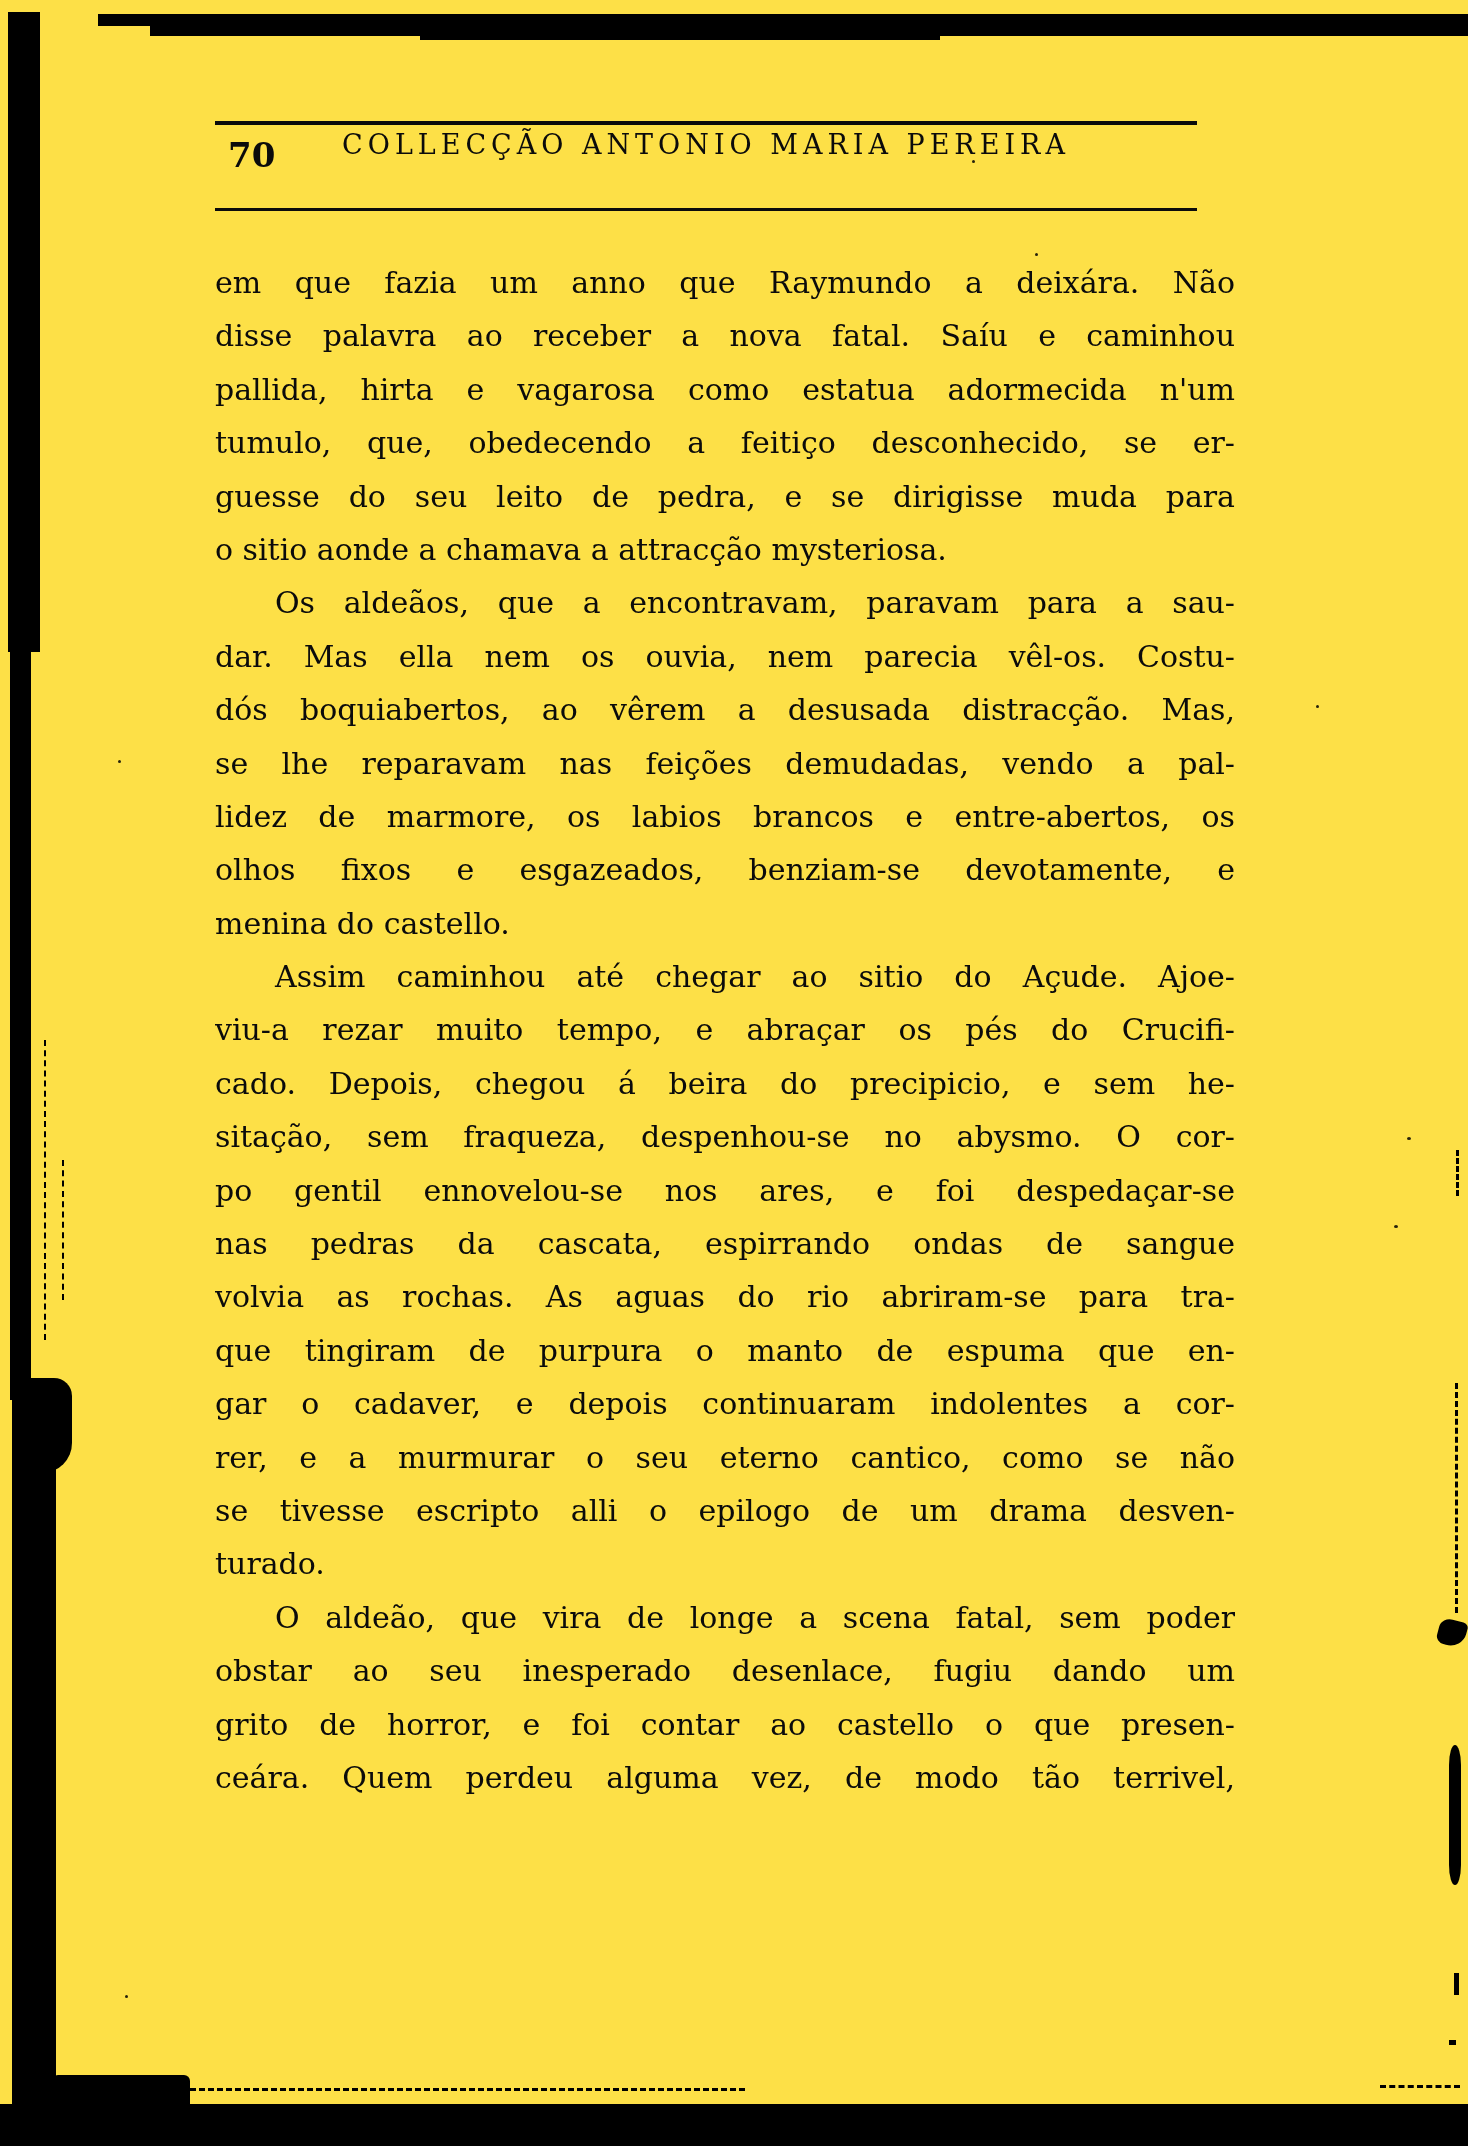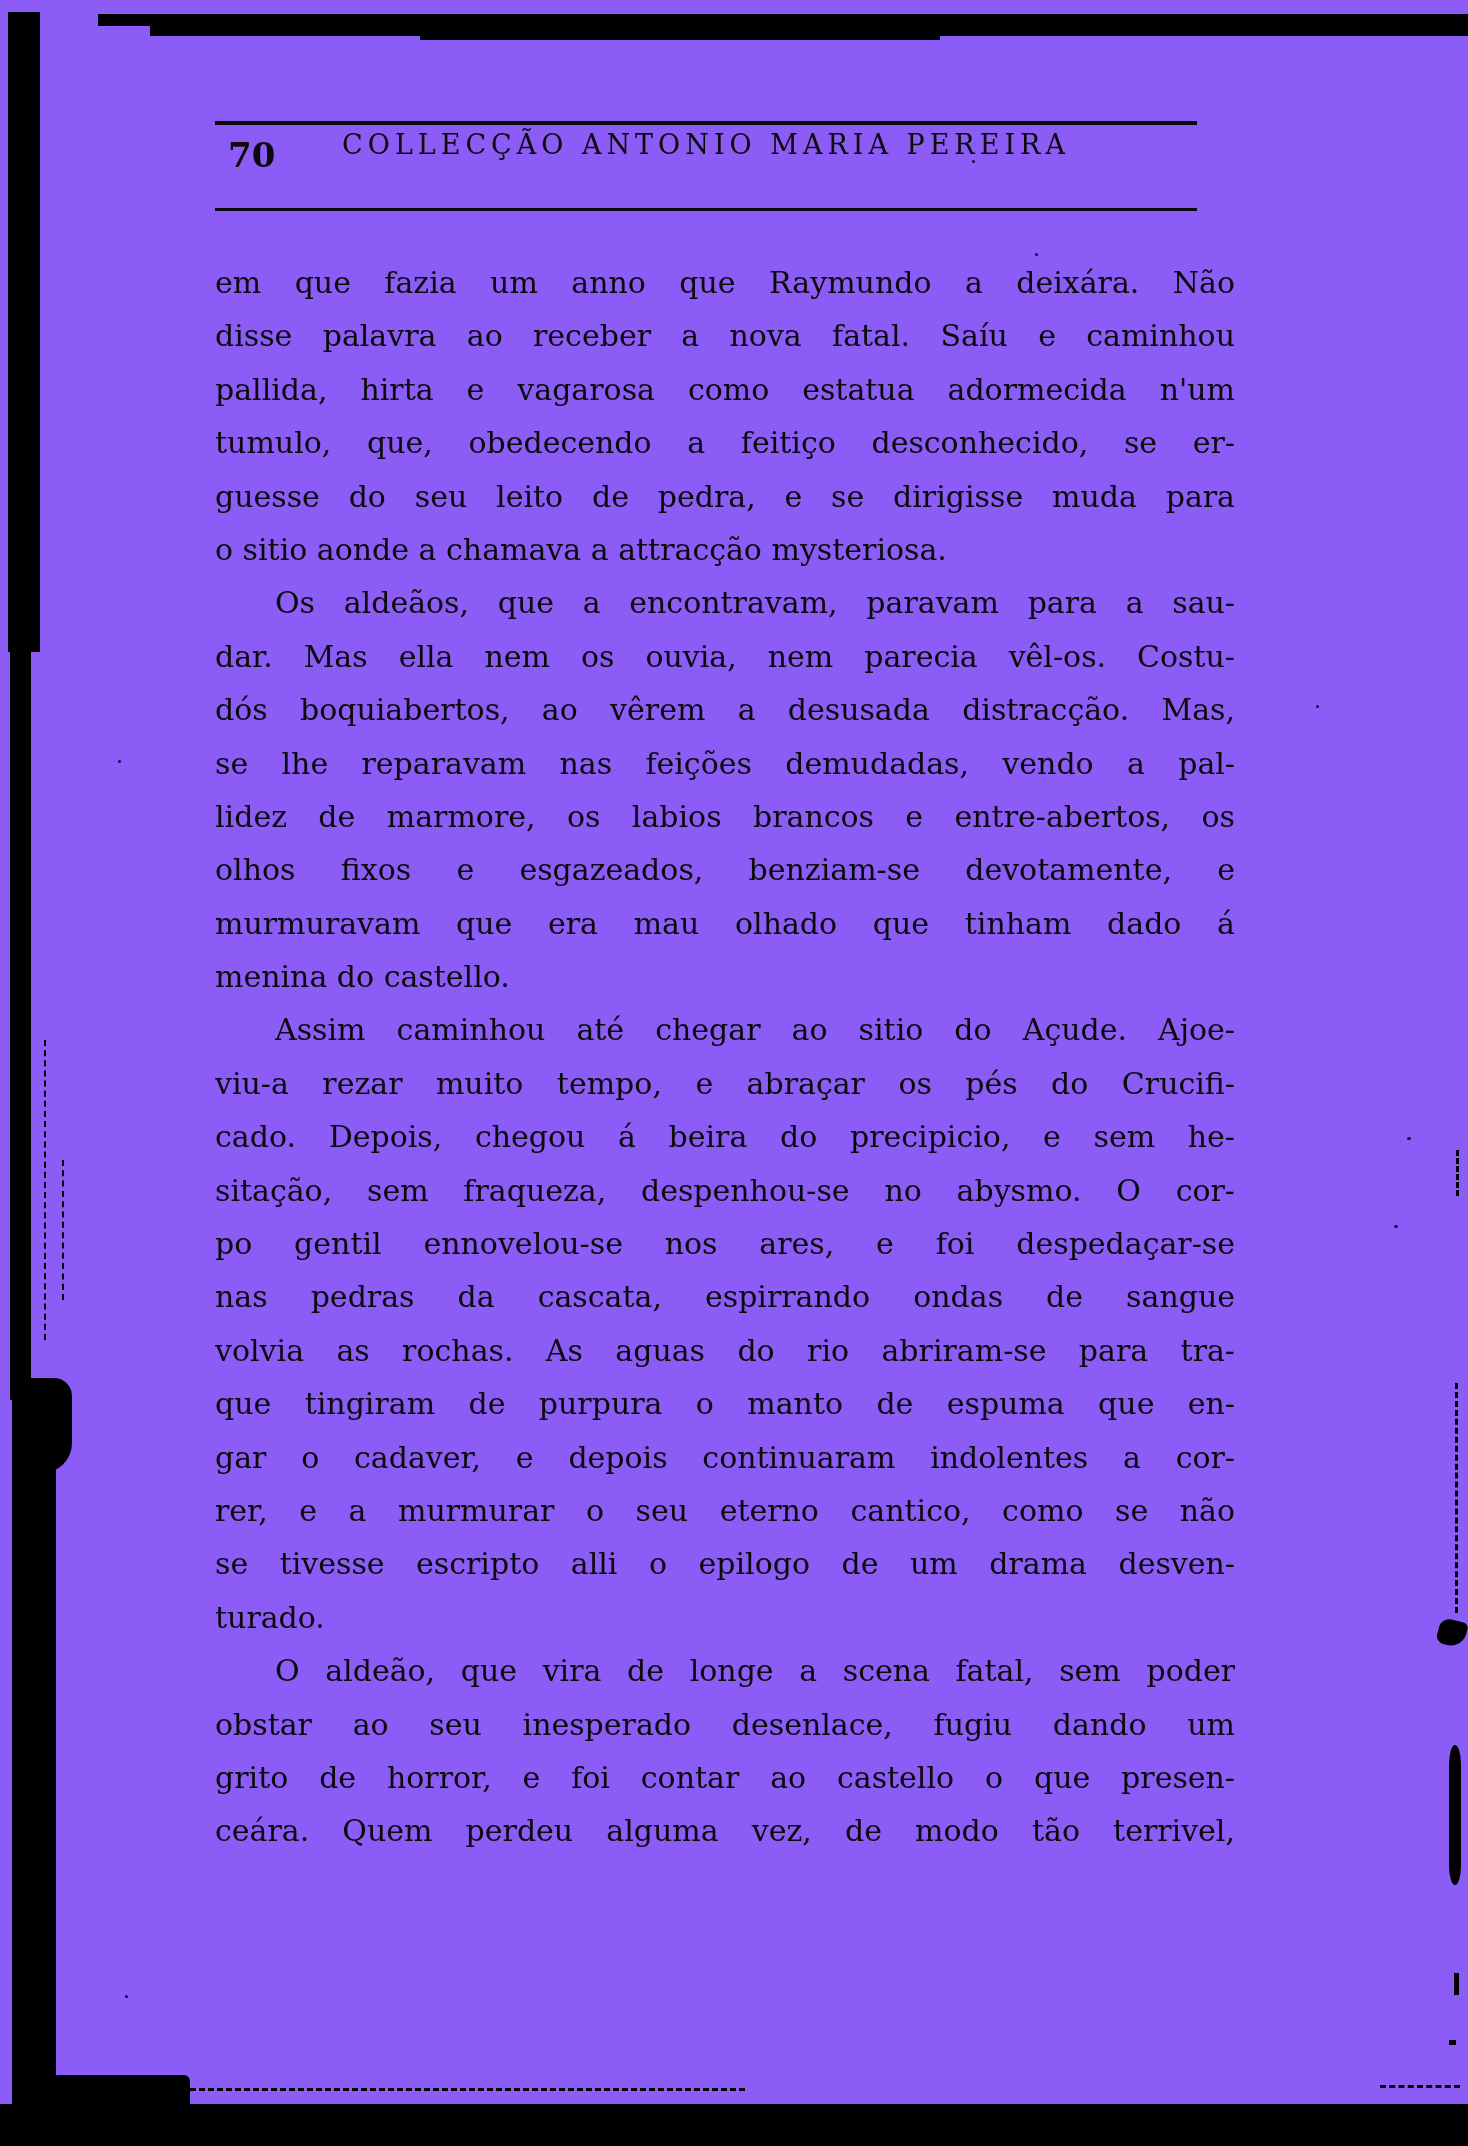--- a/index.html
+++ b/index.html
@@ -68,21 +68,21 @@
     text-align: justify;
     text-align-last: justify;
     white-space: normal;
   }
   .line.indent { text-indent: 60px; }
   .line.para-last { text-align-last: left; }
 </style>
 </head>
 <body>
 
-<div id="page" style="background: #8b5cf6; color: rgb(11, 11, 11);">
+<div id="page" style="background: #fde047; color: rgb(11, 11, 11);">
 
   <div class="ink" id="scan-left-a"></div>
   <div class="ink" id="scan-left-b"></div>
   <div class="ink" id="scan-left-c"></div>
   <div class="ink" id="scan-left-d"></div>
   <div class="ink" id="scan-left-e"></div>
   <div class="ink" id="scan-top-a"></div>
   <div class="ink" id="scan-top-b"></div>
   <div class="ink" id="scan-top-c"></div>
   <div class="ink" id="scan-bottom"></div>
@@ -115,21 +115,20 @@
       <div class="line">pallida, hirta e vagarosa como estatua adormecida n'um</div>
       <div class="line">tumulo, que, obedecendo a feitiço desconhecido, se er-</div>
       <div class="line">guesse do seu leito de pedra, e se dirigisse muda para</div>
       <div class="line para-last">o sitio aonde a chamava a attracção mysteriosa.</div>
       <div class="line indent">Os aldeãos, que a encontravam, paravam para a sau-</div>
       <div class="line">dar. Mas ella nem os ouvia, nem parecia vêl-os. Costu-</div>
       <div class="line">dós boquiabertos, ao vêrem a desusada distracção. Mas,</div>
       <div class="line">se lhe reparavam nas feições demudadas, vendo a pal-</div>
       <div class="line">lidez de marmore, os labios brancos e entre-abertos, os</div>
       <div class="line">olhos fixos e esgazeados, benziam-se devotamente, e</div>
-      <div class="line">murmuravam que era mau olhado que tinham dado á</div>
       <div class="line para-last">menina do castello.</div>
       <div class="line indent">Assim caminhou até chegar ao sitio do Açude. Ajoe-</div>
       <div class="line">viu-a rezar muito tempo, e abraçar os pés do Crucifi-</div>
       <div class="line">cado. Depois, chegou á beira do precipicio, e sem he-</div>
       <div class="line">sitação, sem fraqueza, despenhou-se no abysmo. O cor-</div>
       <div class="line">po gentil ennovelou-se nos ares, e foi despedaçar-se</div>
       <div class="line">nas pedras da cascata, espirrando ondas de sangue</div>
       <div class="line">volvia as rochas. As aguas do rio abriram-se para tra-</div>
       <div class="line">que tingiram de purpura o manto de espuma que en-</div>
       <div class="line">gar o cadaver, e depois continuaram indolentes a cor-</div>

